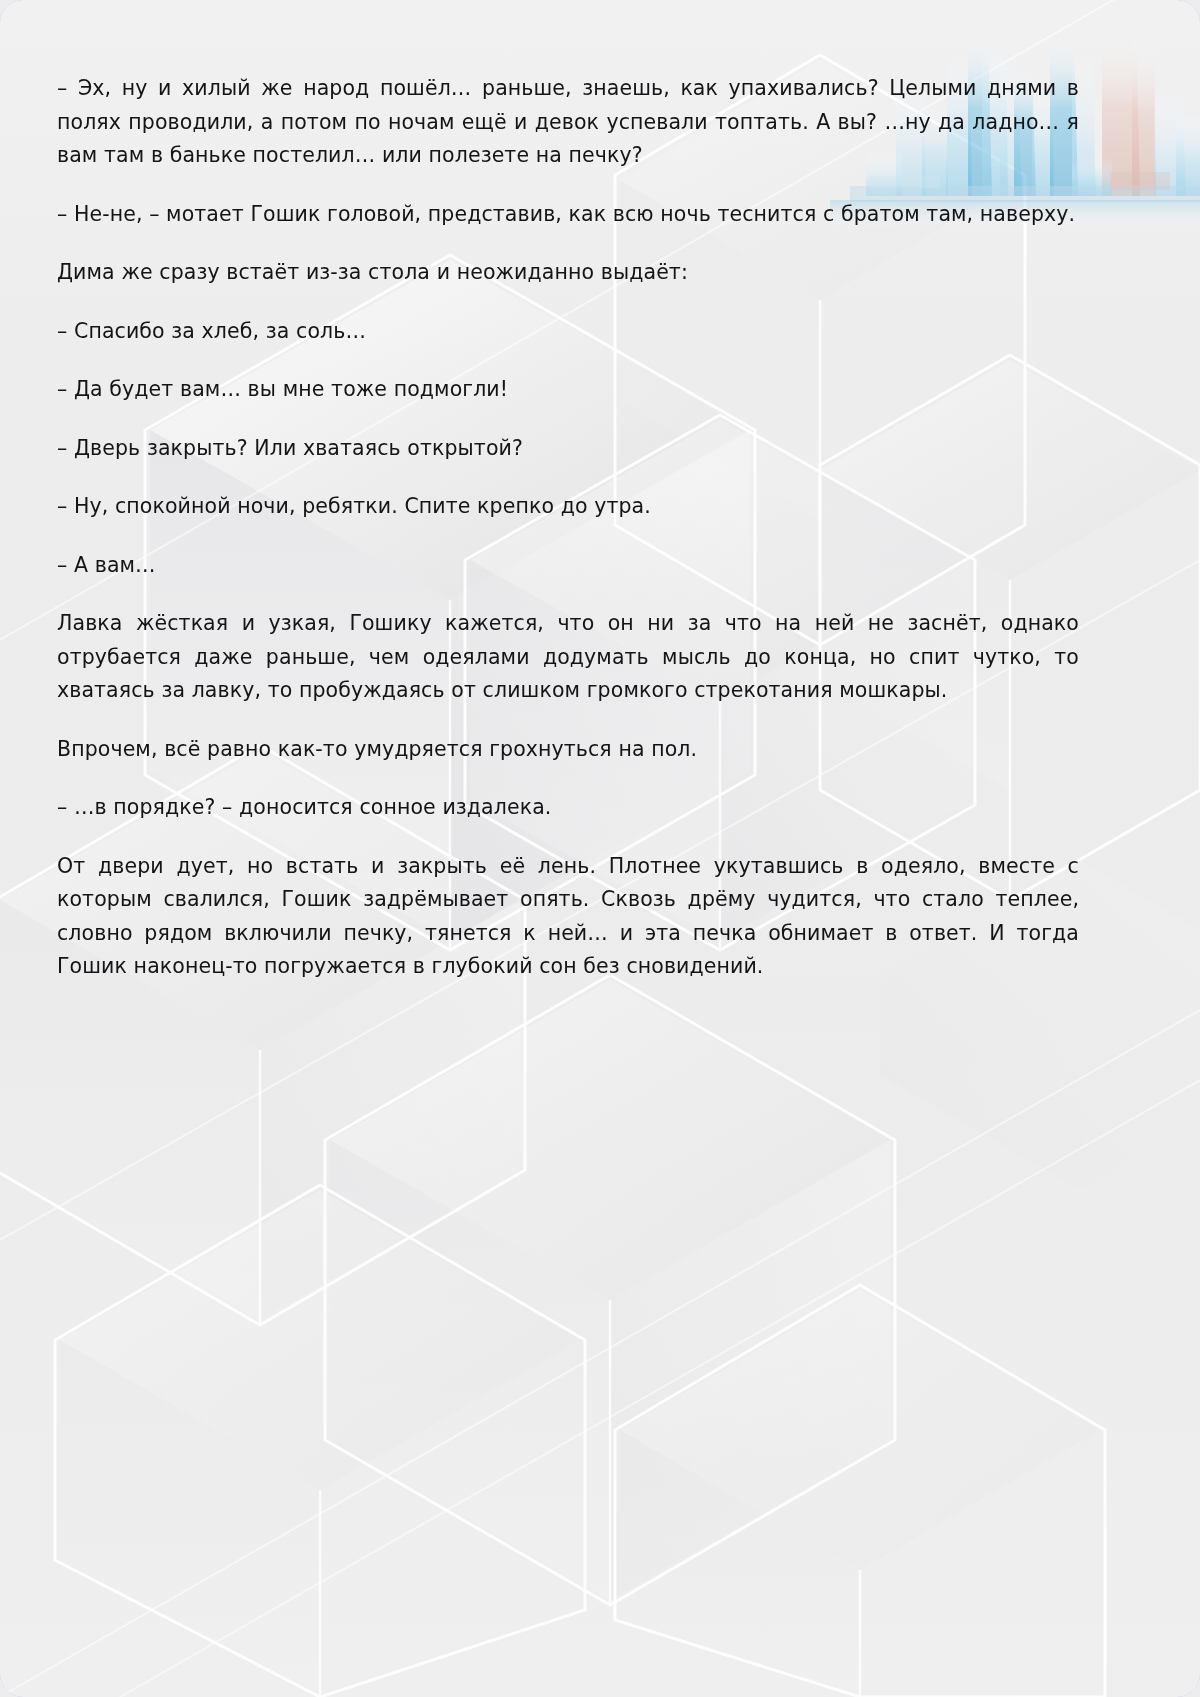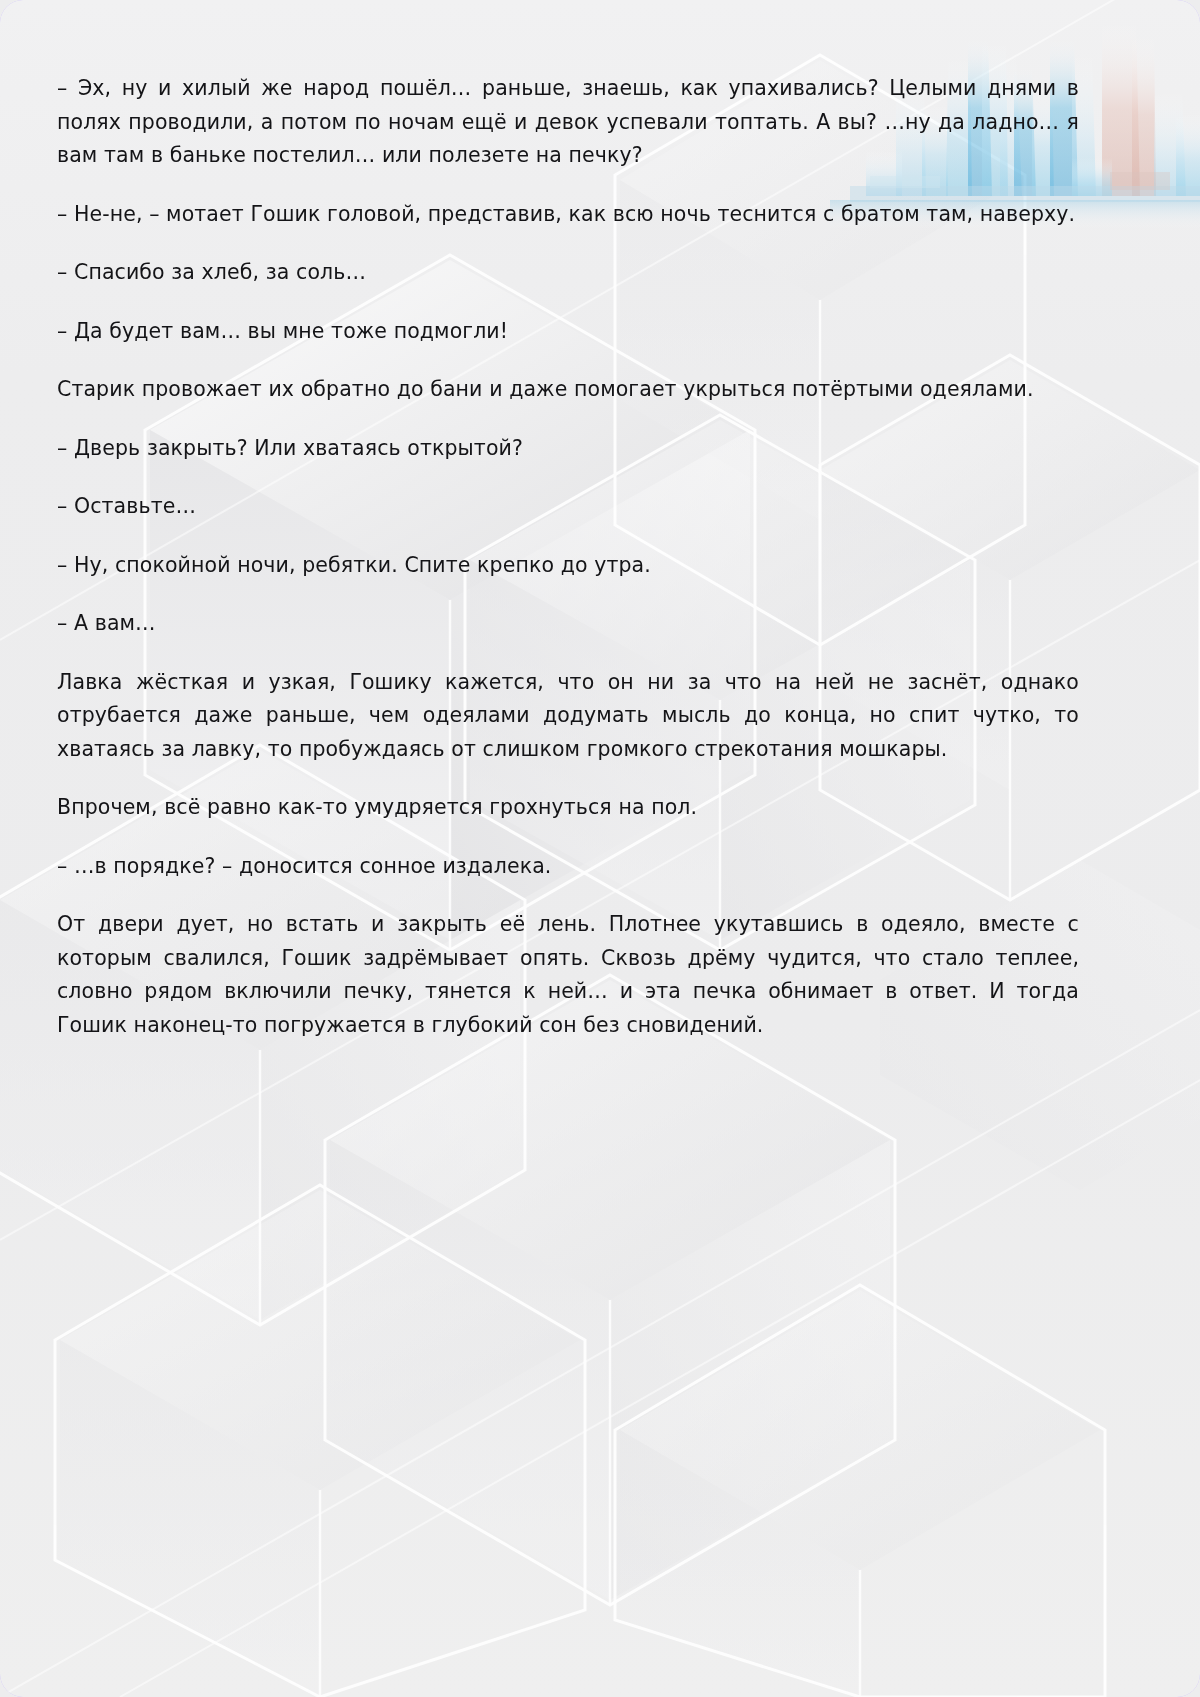--- a/index.html
+++ b/index.html
@@ -219,25 +219,24 @@
       <rect x="60" y="176" width="70" height="12" fill="#cfe6f1" opacity="0.4"></rect>
       <rect x="300" y="172" width="60" height="18" fill="#d9c3bd" opacity="0.35"></rect>
 
       <rect x="20" y="200" width="370" height="30" fill="url(#waterG)"></rect>
     </svg>
   </div>
 
   <div id="content">
     <p class="para">– Эх, ну и хилый же народ пошёл… раньше, знаешь, как упахивались? Целыми днями в полях проводили, а потом по ночам ещё и девок успевали топтать. А вы? …ну да ладно… я вам там в баньке постелил… или полезете на печку?</p>
     <p class="para">– Не-не, – мотает Гошик головой, представив, как всю ночь теснится с братом там, наверху.</p>
+    <p class="para single">Дима же сразу встаёт из-за стола и неожиданно выдаёт:</p>
     <p class="para single">– Спасибо за хлеб, за соль…</p>
     <p class="para single">– Да будет вам… вы мне тоже подмогли!</p>
-    <p class="para">Старик провожает их обратно до бани и даже помогает укрыться потёртыми одеялами.</p>
     <p class="para single">– Дверь закрыть? Или хватаясь открытой?</p>
-    <p class="para single">– Оставьте…</p>
     <p class="para single">– Ну, спокойной ночи, ребятки. Спите крепко до утра.</p>
     <p class="para single">– А вам…</p>
     <p class="para">Лавка жёсткая и узкая, Гошику кажется, что он ни за что на ней не заснёт, однако отрубается даже раньше, чем одеялами додумать мысль до конца, но спит чутко, то хватаясь за лавку, то пробуждаясь от слишком громкого стрекотания мошкары.</p>
     <p class="para single">Впрочем, всё равно как-то умудряется грохнуться на пол.</p>
     <p class="para single">– …в порядке? – доносится сонное издалека.</p>
     <p class="para">От двери дует, но встать и закрыть её лень. Плотнее укутавшись в одеяло, вместе с которым свалился, Гошик задрёмывает опять. Сквозь дрёму чудится, что стало теплее, словно рядом включили печку, тянется к ней… и эта печка обнимает в ответ. И тогда Гошик наконец-то погружается в глубокий сон без сновидений.</p>
   </div>
 
 </div>
 

